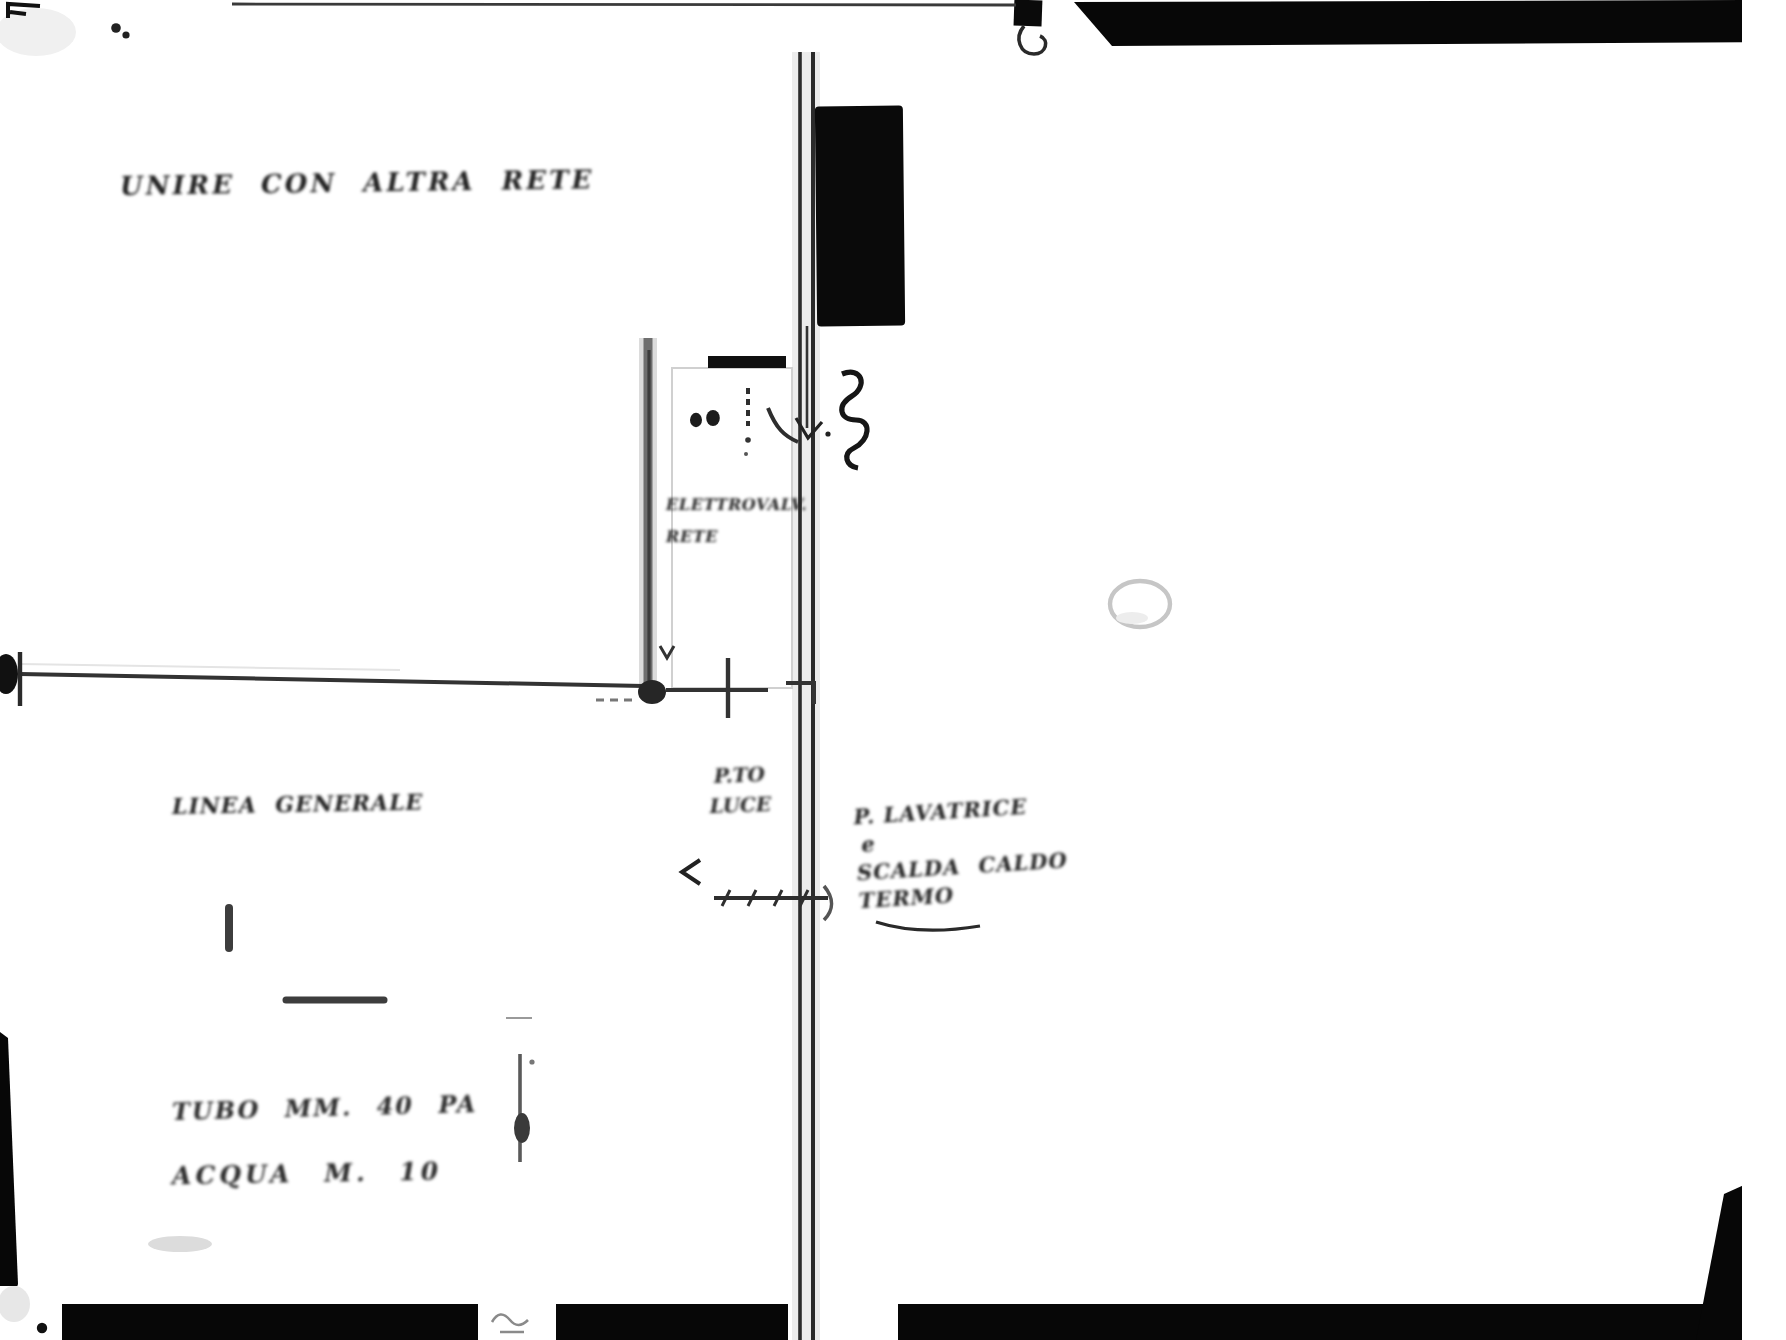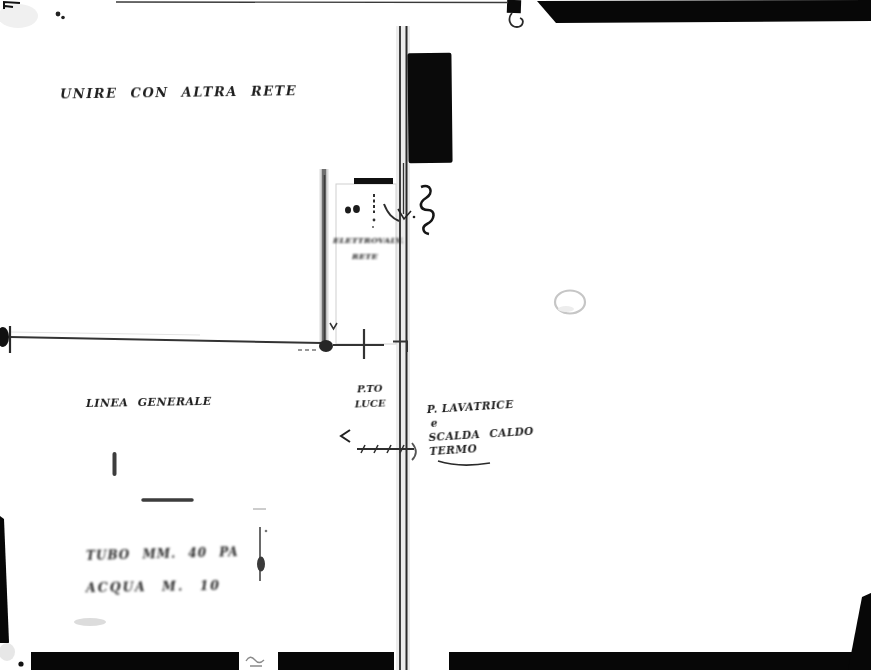--- a/index.html
+++ b/index.html
@@ -6,21 +6,21 @@
   .page{position:relative;width:871px;height:670px;background:#ffffff;overflow:hidden;
         font-family:"DejaVu Serif", serif;}
   .page svg{position:absolute;left:0;top:0;filter:blur(0.3px);}
   .hw{position:absolute;color:#1f1f1f;font-style:italic;font-weight:700;
       filter:blur(0.7px);white-space:nowrap;}
   .hw .ln{display:block;}
   #t-header{left:60px;top:85px;width:210px;font-size:13px;letter-spacing:1.5px;
             word-spacing:7px;transform:rotate(-0.8deg);}
   #t-linea{left:86px;top:396px;width:115px;font-size:11px;letter-spacing:0.5px;
            word-spacing:5px;transform:rotate(-1deg);}
-  #t-box{left:333px;top:232px;width:64px;font-size:8px;text-align:center;
+  #t-box{left:333px;top:244px;width:64px;font-size:8px;text-align:left;
          line-height:16px;letter-spacing:0.3px;filter:blur(0.8px);}
   #t-point{left:344px;top:381px;width:52px;font-size:10px;text-align:center;
            line-height:15px;transform:rotate(-2deg);}
   #t-right{left:428px;top:398px;width:135px;font-size:10.5px;line-height:14px;
            transform:rotate(-3.5deg);letter-spacing:0.5px;}
   #t-right .ln2{margin-left:3px;}
   #t-right .ln3{word-spacing:5px;}
   #t-bottom1{left:86px;top:547px;font-size:12px;letter-spacing:1px;word-spacing:7px;
              transform:rotate(-1.5deg);filter:blur(0.9px);color:#2a2a2a;}
   #t-bottom2{left:86px;top:579px;font-size:12.5px;letter-spacing:2px;word-spacing:9px;

